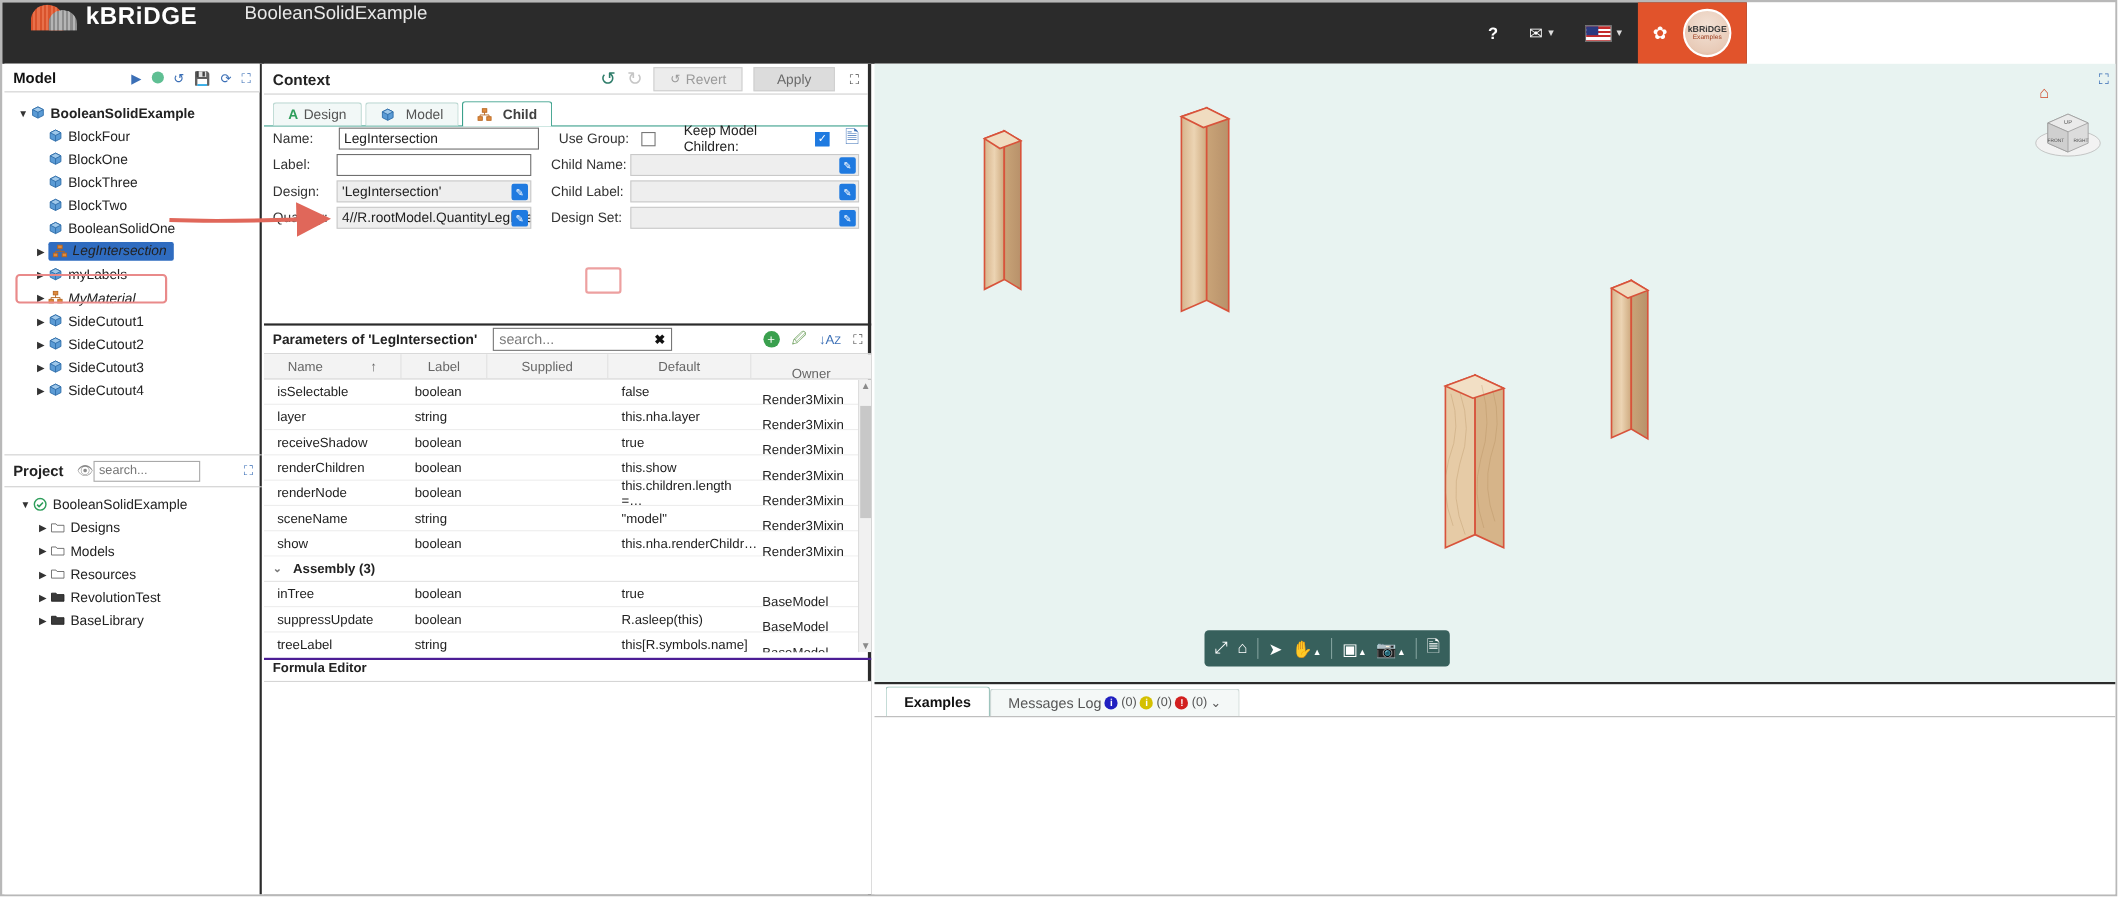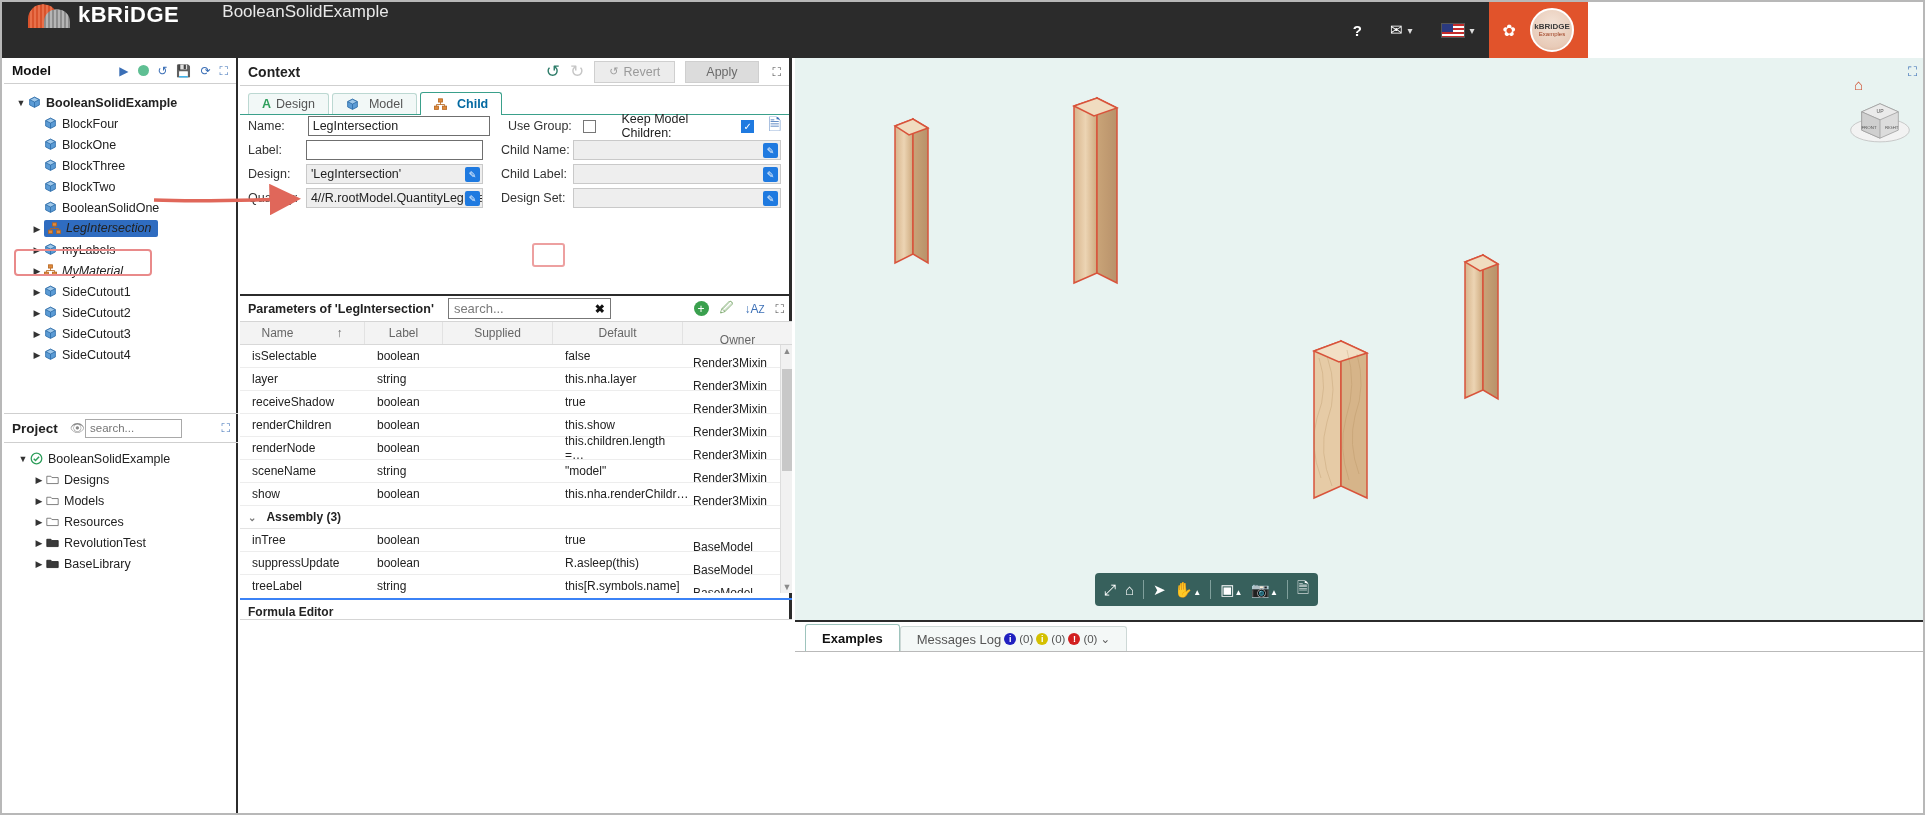--- a/index.html
+++ b/index.html
@@ -105,21 +105,21 @@
               font-size:12.5px; height:22px; padding:0 14px; display:flex;
               align-items:center; gap:5px; }
   .btn-gray.apply { background:#dcdcdc; color:#6a6a6a; padding:0 20px; }
   .exp-ic { color:#444; font-size:12px; margin-left:4px; }
 
   .tabs { display:flex; align-items:flex-end; gap:3px; height:23px;
           padding-left:8px; margin-top:6px; border-bottom:1px solid #3aa08b; }
   .tab { height:21px; padding:0 13px; display:flex; align-items:center; gap:5px;
          border:1px solid #bcd8d2; border-bottom:none; background:#f2f8f7;
          font-size:12.5px; color:#555; border-radius:3px 3px 0 0; }
-  .tab.active { background:#fff; color:#0369a1; font-weight:bold;
+  .tab.active { background:#fff; color:#404040; font-weight:bold;
                 border-color:#3aa08b; position:relative; top:1px; height:23px; }
   .editing-line { font-size:12px; font-weight:bold; padding:5px 8px 4px 8px; color:#111; }
 
   .form { padding:0 8px; }
   .frow { display:flex; align-items:center; height:22px; margin-bottom:2px; }
   .flabel { width:60px; font-size:12.5px; color:#333; }
   .finput { width:183px; height:20px; border:1px solid #6f6f6f; background:#fff;
             font-size:12.5px; padding:0 4px; display:flex; align-items:center;
             color:#222; position:relative; }
   .finput.ro { background:#eee; border:1px solid #c9c9c9; }
@@ -169,22 +169,22 @@
              background:#fff; }
   .grp-row .chev { color:#777; font-size:10px; margin-right:10px; }
   .vscroll { position:absolute; right:0; top:0; width:12px; height:248px;
              background:#f1f1f1; border-left:1px solid #ddd; }
   .vthumb { position:absolute; left:1px; top:24px; width:10px; height:102px;
             background:#c8c8c8; }
   .varrow { position:absolute; left:1px; width:10px; height:12px; color:#8a8a8a;
             font-size:9px; text-align:center; line-height:12px; }
 
   .fe-hdr { position:absolute; left:0; top:540px; width:552px; height:22px;
-            display:flex; align-items:flex-end; padding:0 8px; font-size:12px;
-            font-weight:bold; border-top:2px solid #3b82f6;
+            display:flex; align-items:flex-start; padding:0 8px; font-size:12px;
+            font-weight:bold; border-top:2px solid #4c1d95;
             border-bottom:1px solid #d5d5d5; }
   .fe-body { position:absolute; left:0; top:562px; width:552px; height:195px;
              background:#fff; border-bottom:2px solid #2b2b2b; }
 
   
   .vp { position:absolute; left:0; top:0; width:1130px; height:564px;
         background:#e8f3f1; border-bottom:2px solid #2b2b2b; overflow:hidden; }
   .vp-exp { position:absolute; right:8px; top:6px; color:#3b6fb6; font-size:13px; }
   .vp-home { position:absolute; right:62px; top:18px; color:#cf4a2a; font-size:15px; }
   .navcube { position:absolute; right:12px; top:34px; width:66px; height:66px; }

